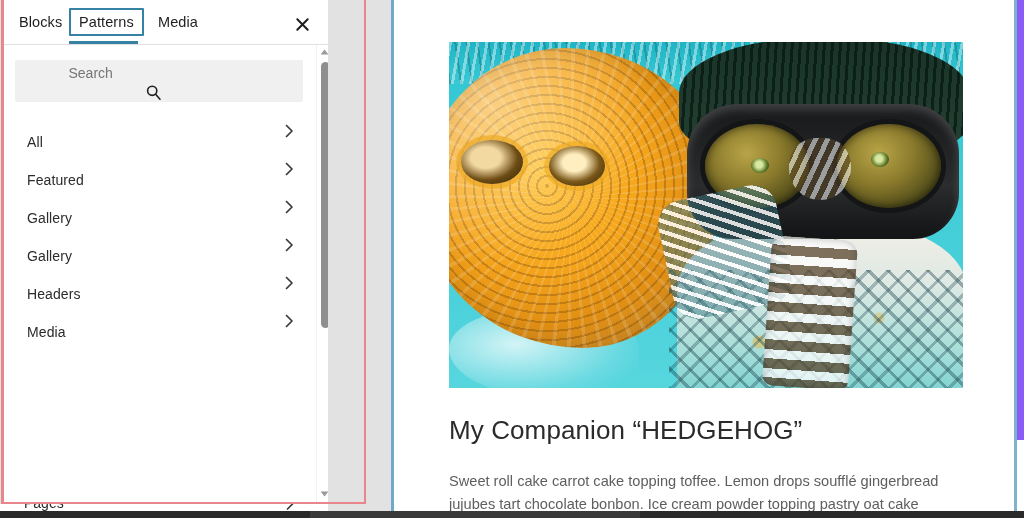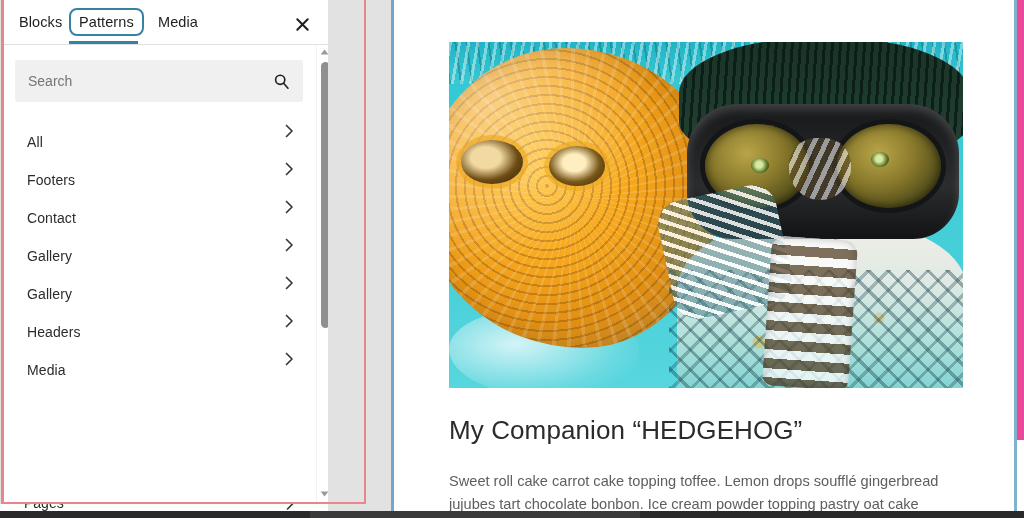--- a/index.html
+++ b/index.html
@@ -3,21 +3,21 @@
 <meta charset="utf-8">
 <style>
   * { box-sizing: border-box; margin: 0; padding: 0; }
   html, body {
     width: 1024px; height: 518px;
     overflow: hidden;
     background: #ffffff;
     font-family: "Liberation Sans", sans-serif;
   }
 
-  #root { position: relative; width: 1024px; height: 440px; background:#ec4899; }
+  #root { position: relative; width: 1024px; height: 440px; background:#8b5cf6; }
 
   
   .anno-rect{
     position:absolute; left:2px; top:0px; width:364px; height:504px;
     border:2px solid #e8868c; border-top:none;
     pointer-events:none; z-index:40;
   }
 
   
   .gutter{
@@ -45,38 +45,38 @@
     background:#fff;
     border-bottom:1px solid #e0e0e0;
   }
   .tab{
     position:absolute; top:8px;
     font-size:14.5px; color:#1e1e1e; letter-spacing:.1px;
     padding:4px 8px; background:transparent; border:2px solid transparent;
     white-space:nowrap;
   }
   .tab.t-blocks{ left:6px; }
-  .tab.t-patterns{ left:66px; border:2px solid #3582a4; border-radius:8px; }
+  .tab.t-patterns{ left:66px; border:2px solid #3582a4; border-radius:1px; }
   .tab.t-media{ left:145px; }
   .tab-underline{
     position:absolute; left:66px; top:41px; width:69px; height:3px;
     background:#3582a4;
   }
   .close-btn{
     position:absolute; right:14px; top:12px;
     width:24px; height:24px; display:flex; align-items:center; justify-content:center;
     color:#1e1e1e;
   }
   .close-btn svg{ display:block; }
 
   
   .search-wrap{
     position:absolute; left:12px; top:60px; width:288px; height:42px;
     background:#f0f0f0; border:1px solid #f0f0f0; border-radius:2px;
-    display:flex; align-items:center;
+    display:flex; align-items:center;flex-direction:column;
   }
   .search-input{
     flex:1; border:none; outline:none; background:transparent;
     font-family:"Liberation Sans", sans-serif;
     font-size:14px; color:#555; padding:0 12px;
   }
   .search-input::placeholder{ color:#757575; }
   .search-icon{ padding-right:12px; display:flex; align-items:center; color:#1e1e1e; }
 
   
@@ -313,37 +313,29 @@
         <span class="cat-label">All</span>
         <span class="cat-chevron">
           <svg width="11" height="15" viewBox="0 0 11 15" aria-hidden="true">
               <path d="M2.5 2 L8 7.5 L2.5 13" fill="none" stroke="#3a3a3a" stroke-width="1.7" stroke-linecap="round" stroke-linejoin="round"></path>
             </svg>
         </span>
       </div>
 
 
       <div class="cat-item">
-        <span class="cat-label">Footers</span>
-        <span class="cat-chevron">
-          <svg width="11" height="15" viewBox="0 0 11 15" aria-hidden="true">
-              <path d="M2.5 2 L8 7.5 L2.5 13" fill="none" stroke="#3a3a3a" stroke-width="1.7" stroke-linecap="round" stroke-linejoin="round"></path>
-            </svg>
-        </span>
-      </div>
-
-
-      <div class="cat-item">
-        <span class="cat-label">Contact</span>
-        <span class="cat-chevron">
-          <svg width="11" height="15" viewBox="0 0 11 15" aria-hidden="true">
-              <path d="M2.5 2 L8 7.5 L2.5 13" fill="none" stroke="#3a3a3a" stroke-width="1.7" stroke-linecap="round" stroke-linejoin="round"></path>
-            </svg>
-        </span>
-      </div>
+        <span class="cat-label">Featured</span>
+        <span class="cat-chevron">
+          <svg width="11" height="15" viewBox="0 0 11 15" aria-hidden="true">
+              <path d="M2.5 2 L8 7.5 L2.5 13" fill="none" stroke="#3a3a3a" stroke-width="1.7" stroke-linecap="round" stroke-linejoin="round"></path>
+            </svg>
+        </span>
+      </div>
+
+
 
 
       <div class="cat-item">
         <span class="cat-label">Gallery</span>
         <span class="cat-chevron">
           <svg width="11" height="15" viewBox="0 0 11 15" aria-hidden="true">
               <path d="M2.5 2 L8 7.5 L2.5 13" fill="none" stroke="#3a3a3a" stroke-width="1.7" stroke-linecap="round" stroke-linejoin="round"></path>
             </svg>
         </span>
       </div>

